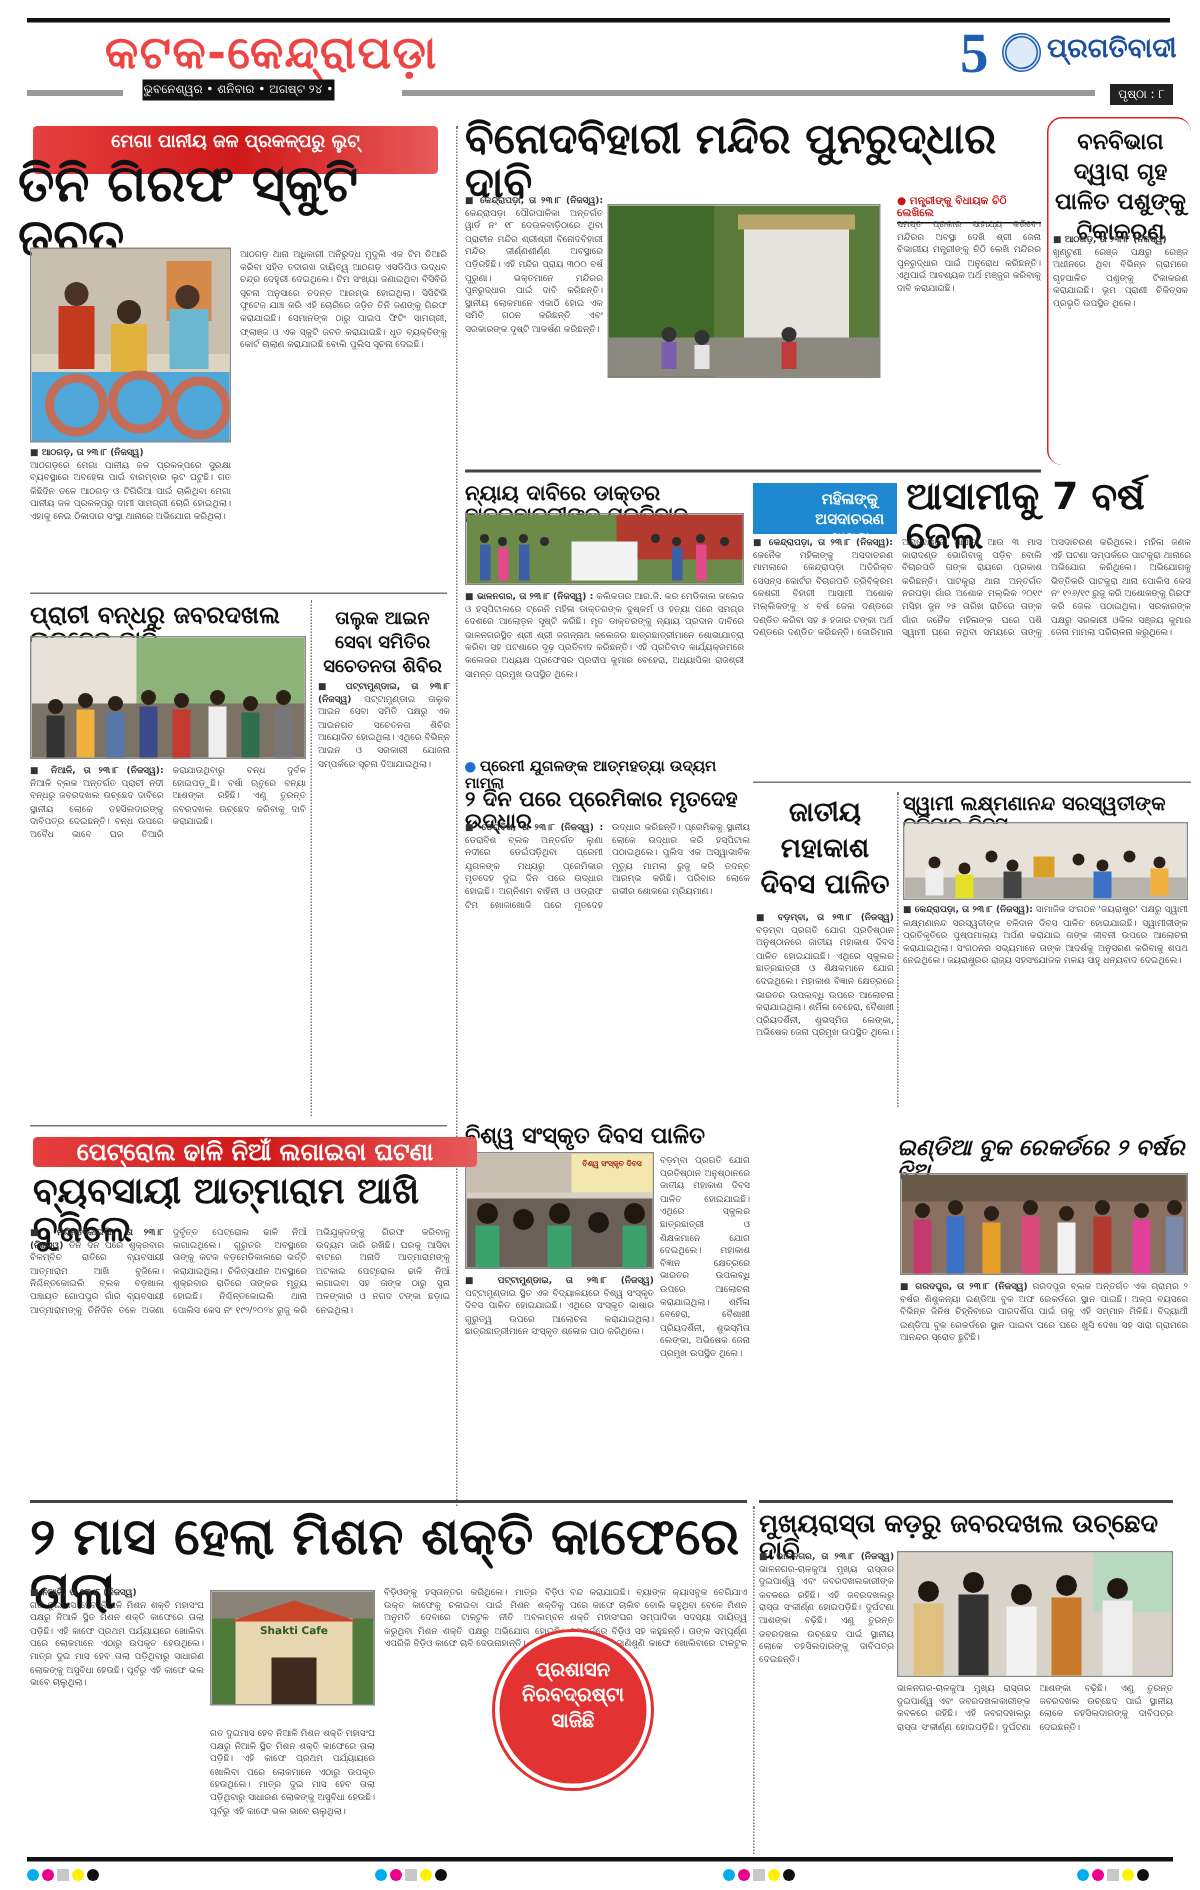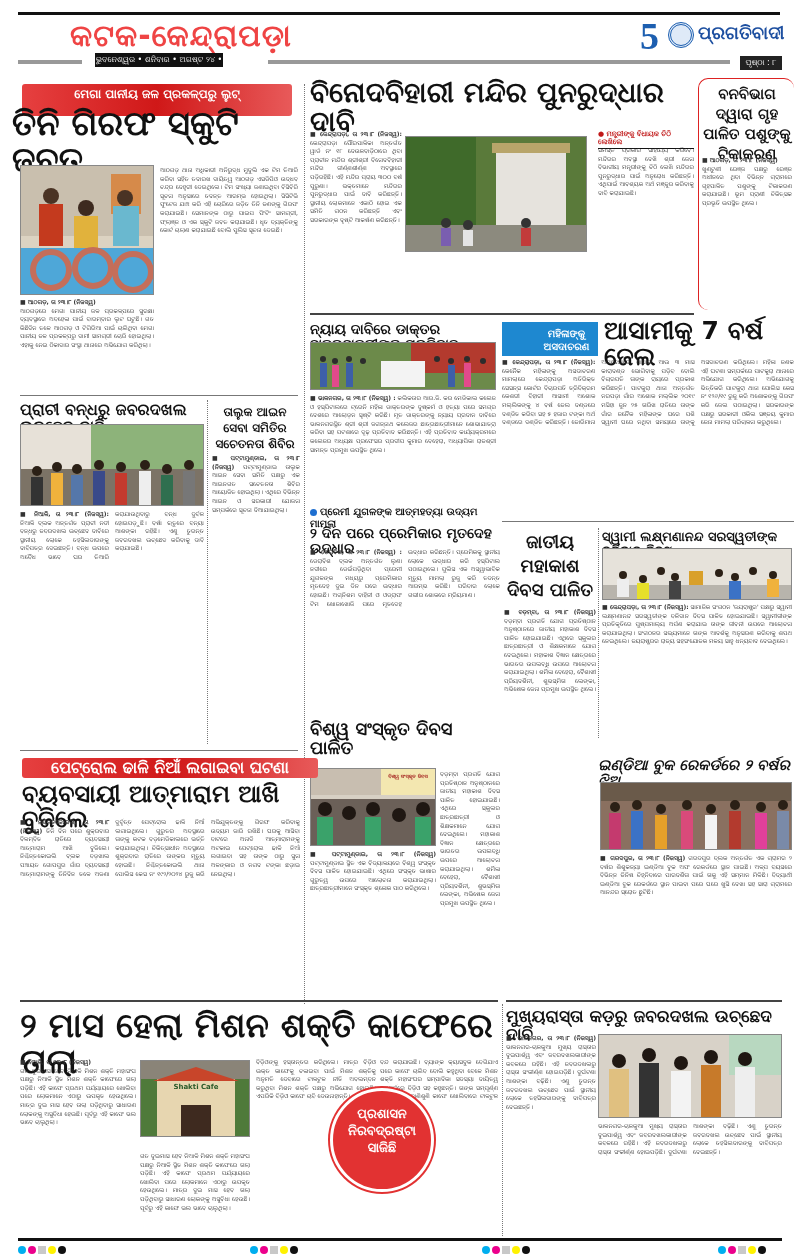--- a/index.html
+++ b/index.html
@@ -231,21 +231,21 @@
         <rect x="126" y="32" width="12" height="18" fill="#3b72c6"></rect>
         <rect x="164" y="30" width="12" height="18" fill="#f0b23c"></rect>
       </g>
   </svg>
 </div>
 <div class="abs body-text" style="left:602px;top:603px;width:190px;height:134px;">
   <span class="dl">■ କେନ୍ଦ୍ରାପଡ଼ା, ତା ୨୩।୮ (ନିଜସ୍ୱ):</span>
   <span>ସାମାଜିକ ସଂଗଠନ 'ଜୟରାଷ୍ଟ୍ର' ପକ୍ଷରୁ ସ୍ୱାମୀ ଲକ୍ଷ୍ମଣାନନ୍ଦ ସରସ୍ୱତୀଙ୍କ ବଳିଦାନ ଦିବସ ପାଳିତ ହୋଇଯାଇଛି। ସ୍ୱାମୀଜୀଙ୍କ ପ୍ରତିକୃତିରେ ପୁଷ୍ପମାଲ୍ୟ ଅର୍ପଣ କରାଯାଇ ତାଙ୍କ ଜୀବନୀ ଉପରେ ଆଲୋଚନା କରାଯାଇଥିଲା। ସଂଗଠନର ସଭ୍ୟମାନେ ତାଙ୍କ ଆଦର୍ଶକୁ ଅନୁସରଣ କରିବାକୁ ଶପଥ ନେଇଥିଲେ। ଜୟରାଷ୍ଟ୍ରର ରାଜ୍ୟ ସହସଂଯୋଜକ ମଳୟ ସାହୁ ଧନ୍ୟବାଦ ଦେଇଥିଲେ।</span>
 </div>
 
-<div class="abs hl" style="left:310px;top:720px;width:190px;font-size:18px;">ବିଶ୍ୱ ସଂସ୍କୃତ ଦିବସ ପାଳିତ</div>
+<div class="abs hl" style="left:310px;top:750px;width:190px;font-size:15px;">ବିଶ୍ୱ ସଂସ୍କୃତ ଦିବସ ପାଳିତ</div>
 <div class="abs photo" style="left:310px;top:768px;width:126px;height:78px;">
   <svg width="126" height="78">
     <rect width="126" height="78" fill="#d7d0c4"></rect>
     <rect x="0" y="0" width="126" height="26" fill="#c8beb0"></rect>
     <rect x="70" y="0" width="56" height="26" fill="#f3e7b0"></rect>
     <rect x="0" y="30" width="126" height="48" fill="#6b6058"></rect>
     <g fill="#1f1712">
         <circle cx="14" cy="40" r="7"></circle>
         <circle cx="38" cy="44" r="7"></circle>
         <circle cx="62" cy="40" r="7"></circle>

